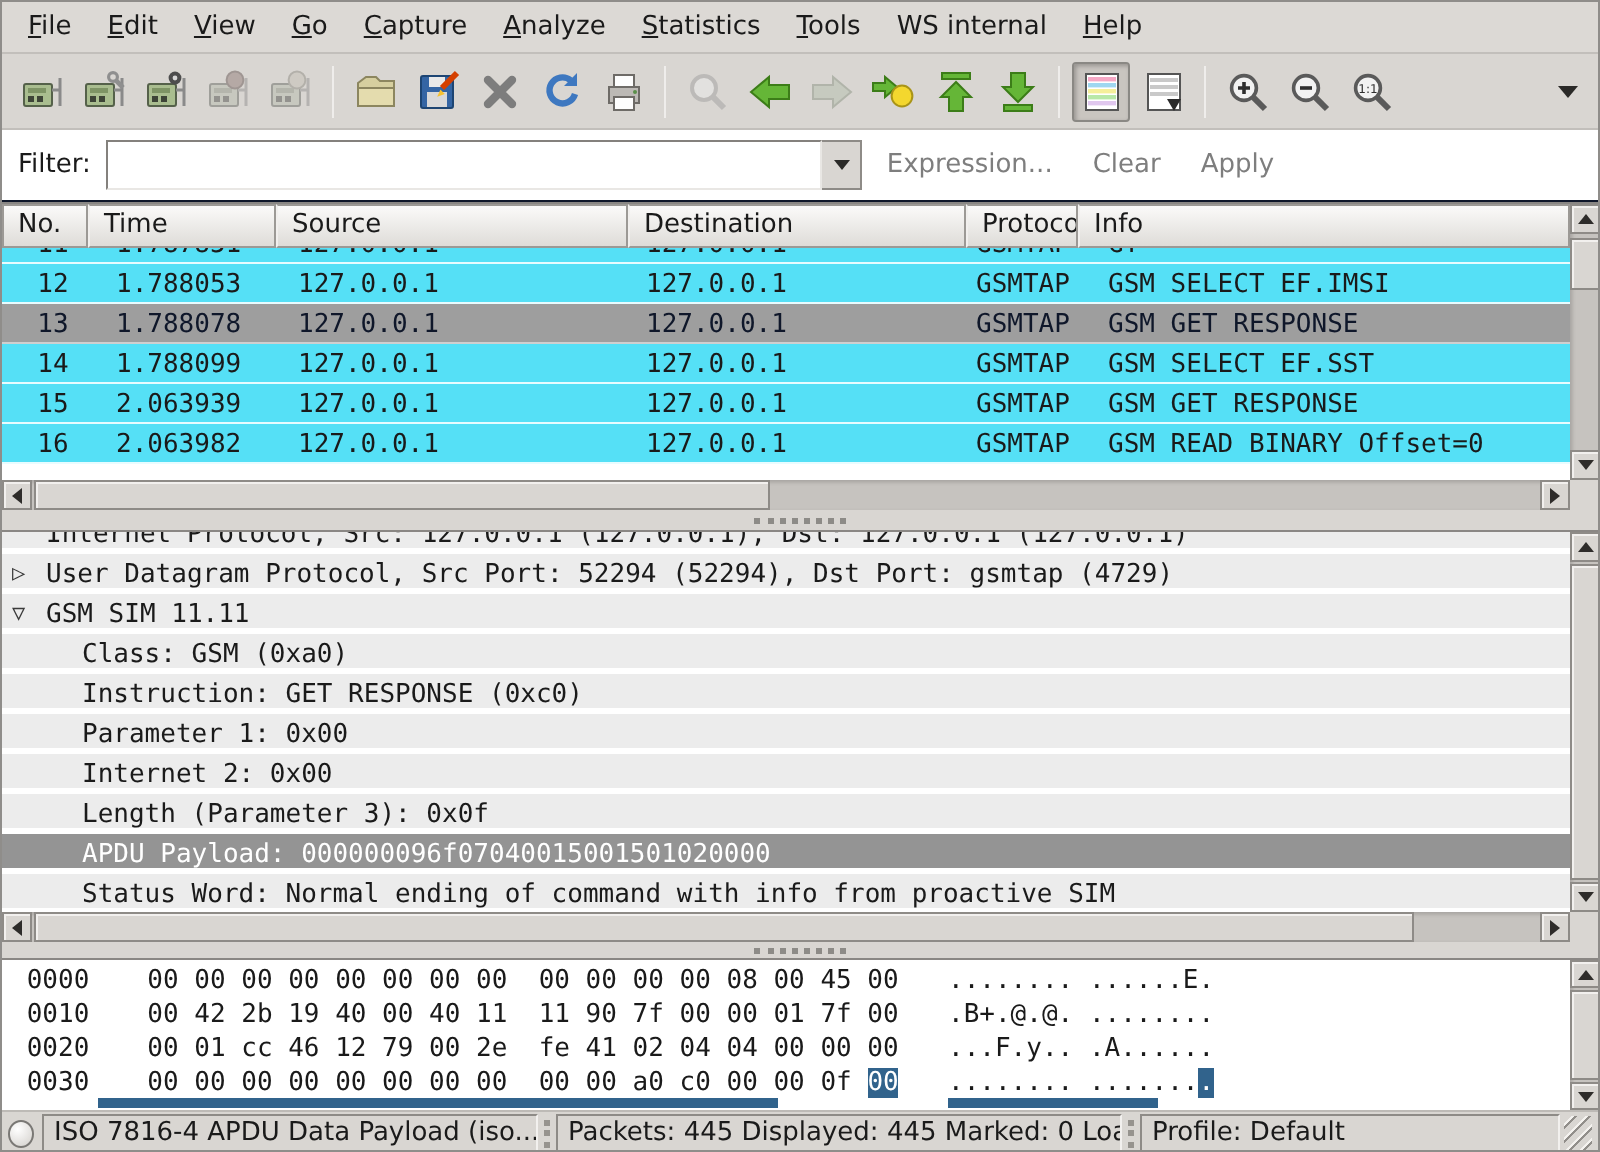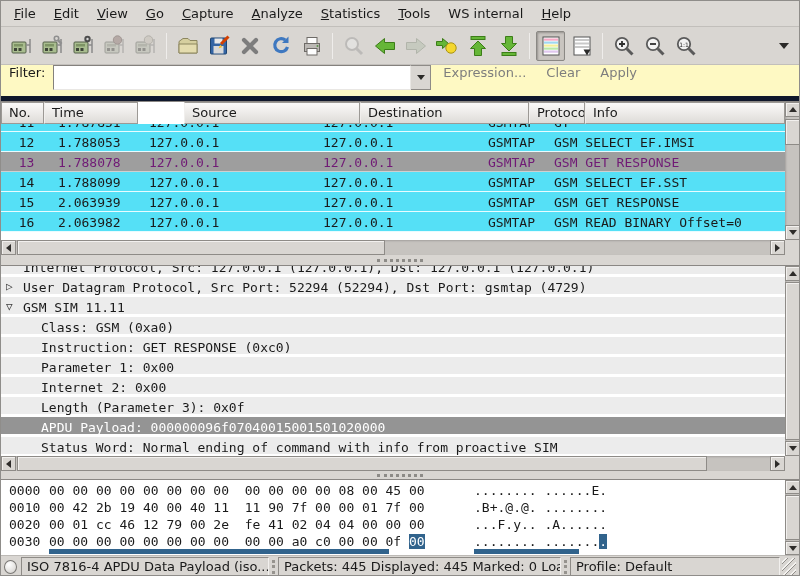--- a/index.html
+++ b/index.html
@@ -18,22 +18,22 @@
   .toolbar{position:absolute;top:26px;left:0;width:100%;height:38px;display:flex;align-items:center;
     padding:0 5px;background:#d9d6d2;border-bottom:1px solid #c2bfbb;}
   .tb-btn{width:29px;height:30px;margin:0 1px;display:flex;align-items:center;justify-content:center;
     border:1px solid transparent;border-radius:2px;}
   .tb-btn.disabled{opacity:.45;filter:grayscale(.7);}
   .tb-btn.pressed{background:#c9c5c0;border:1px solid #8a8884;box-shadow:inset 1px 1px 2px rgba(0,0,0,.25);}
   .tb-sep{width:1px;height:26px;background:#a7a4a0;border-right:1px solid #efedeb;margin:0 5px;}
   .tb-caret{margin-left:auto;width:20px;height:30px;display:flex;align-items:center;justify-content:center;}
   .tri-dn{width:0;height:0;border-left:5px solid transparent;border-right:5px solid transparent;border-top:6px solid #2b2a28;}
   
-  .filterbar{position:absolute;top:64px;left:0;width:100%;height:36px;display:flex;
-    padding:0 8px;background:#fef9c3;border-bottom:5px solid #0f172a;}
+  .filterbar{position:absolute;top:64px;left:0;width:100%;height:36px;display:flex;align-items:center;
+    padding:0 8px;background:#ffffff;border-bottom:1px solid #0f172a;}
   .filter-label{margin-right:8px;}
   .filter-combo{display:flex;height:25px;}
   .filter-input{width:358px;height:25px;border:1px solid #84817d;border-bottom-color:#e9e7e4;border-right-color:#e9e7e4;
     background:#fff;padding:0 4px;font:13px "DejaVu Sans","Liberation Sans",sans-serif;outline:none;}
   .combo-btn{width:20px;height:25px;background:#d9d6d2;border:1px solid #8e8b87;border-left:none;
     display:flex;align-items:center;justify-content:center;}
   .combo-btn .tri-dn{border-top-width:5px;border-left-width:4px;border-right-width:4px;}
   .flat-btn{color:#7e7e7e;padding:0 8px;margin-left:4px;white-space:nowrap;}
   
   .list-pane{position:absolute;top:100px;left:0;width:800px;height:154px;background:#fff;
@@ -41,21 +41,21 @@
   .pl-header{position:absolute;top:0;left:0;right:16px;height:22px;display:flex;
     font-family:"DejaVu Sans","Liberation Sans",sans-serif;}
   .col-hdr{height:22px;background:linear-gradient(#fbfaf9,#dedcd8);border:1px solid #9c9995;
     border-left-color:#f1efed;padding:2px 0 0 7px;overflow:hidden;white-space:nowrap;}
   .col-hdr:first-child{border-left-color:#9c9995;}
   .pl-rows{position:absolute;top:22px;left:0;right:16px;bottom:15px;overflow:hidden;background:#fff;}
   .pl-partial{height:8px;overflow:hidden;}
   .pl-partial .pl-row{margin-top:-12px;}
   .pl-row{height:20px;display:flex;align-items:center;background:#55e0f6;
     box-shadow:inset 0 -1px 0 #e8fcff;white-space:pre;}
-  .pl-row.selected{background:#9e9e9e;color:#701a75;box-shadow:inset 0 -1px 0 #cfcfcf;}
+  .pl-row.selected{background:#9e9e9e;color:#0f172a;box-shadow:inset 0 -1px 0 #cfcfcf;}
   .c-no{width:57px;text-align:center;padding-right:6px;}
   .c-time{width:88px;}
   .c-src{width:174px;padding-left:3px;}
   .c-dst{width:168px;padding-left:3px;}
   .c-proto{width:66px;}
   .c-info{flex:1;overflow:hidden;}
   
   .vscroll,.hscroll{position:absolute;background:#c6c3bf;box-shadow:inset 1px 1px 2px rgba(0,0,0,.18);}
   .sb-btn{position:absolute;background:#d9d6d2;border:1px solid #8e8b87;box-shadow:inset 1px 1px 0 #f2f0ee;
     display:flex;align-items:center;justify-content:center;}
@@ -299,21 +299,21 @@
     </div>
     <div class="flat-btn">Expression...</div>
     <div class="flat-btn">Clear</div>
     <div class="flat-btn">Apply</div>
   </div>
 
   <div class="list-pane">
     <div class="pl-header" id="pl-header">
         <div class="col-hdr" style="width: 43px;">No.</div>
         <div class="col-hdr" style="width: 94px;">Time</div>
-        <div class="col-hdr" style="width: 176px; margin-left: 46px;">Source</div>
+        <div class="col-hdr" style="width: 176px;">Source</div>
         <div class="col-hdr" style="width: 169px;">Destination</div>
         <div class="col-hdr" style="width: 56px;">Protocol</div>
         <div class="col-hdr" style="width: auto; flex: 1 1 0%;">Info</div>
       </div>
     <div class="pl-rows" id="pl-rows">
         <div class="pl-partial">
           <div class="pl-row"><span class="c-no">11</span><span class="c-time">1.787851</span><span class="c-src">127.0.0.1</span><span class="c-dst">127.0.0.1</span><span class="c-proto">GSMTAP</span><span class="c-info">GT</span></div>
         </div>
         <div class="pl-row"><span class="c-no">12</span><span class="c-time">1.788053</span><span class="c-src">127.0.0.1</span><span class="c-dst">127.0.0.1</span><span class="c-proto">GSMTAP</span><span class="c-info">GSM SELECT EF.IMSI</span></div>
         <div class="pl-row selected"><span class="c-no">13</span><span class="c-time">1.788078</span><span class="c-src">127.0.0.1</span><span class="c-dst">127.0.0.1</span><span class="c-proto">GSMTAP</span><span class="c-info">GSM GET RESPONSE</span></div>
@@ -382,21 +382,21 @@
         </div>
     </div>
     <div class="corner" style="right:0;bottom:0;width:16px;height:15px;"></div>
   </div>
 
   <div class="splitter" style="top:470px;height:8px;">
     <div class="grip-h"></div>
   </div>
 
   <div class="hex-pane">
-    <div id="hx-rows" style="padding-top:2px;">
+    <div id="hx-rows" style="padding-top:2px;text-align:center;">
         <div class="hx-row"><span class="hx-off">0000</span><span class="hx-bytes">00 00 00 00 00 00 00 00  00 00 00 00 08 00 45 00</span><span class="hx-ascii">........ ......E.</span></div>
         <div class="hx-row"><span class="hx-off">0010</span><span class="hx-bytes">00 42 2b 19 40 00 40 11  11 90 7f 00 00 01 7f 00</span><span class="hx-ascii">.B+.@.@. ........</span></div>
         <div class="hx-row"><span class="hx-off">0020</span><span class="hx-bytes">00 01 cc 46 12 79 00 2e  fe 41 02 04 04 00 00 00</span><span class="hx-ascii">...F.y.. .A......</span></div>
         <div class="hx-row"><span class="hx-off">0030</span><span class="hx-bytes">00 00 00 00 00 00 00 00  00 00 a0 c0 00 00 0f <span class="hx-sel">00</span></span><span class="hx-ascii">........ .......<span class="hx-sel">.</span></span></div>
       </div>
     <div class="hx-hl" style="left:48px;width:340px;"></div>
     <div class="hx-hl" style="left:473px;width:105px;"></div>
     <div class="vscroll" style="right:0;top:0;bottom:0;width:16px;">
       <div class="sb-btn" style="top:0;left:0;width:16px;height:14px;">
           <span class="t-up"></span>

